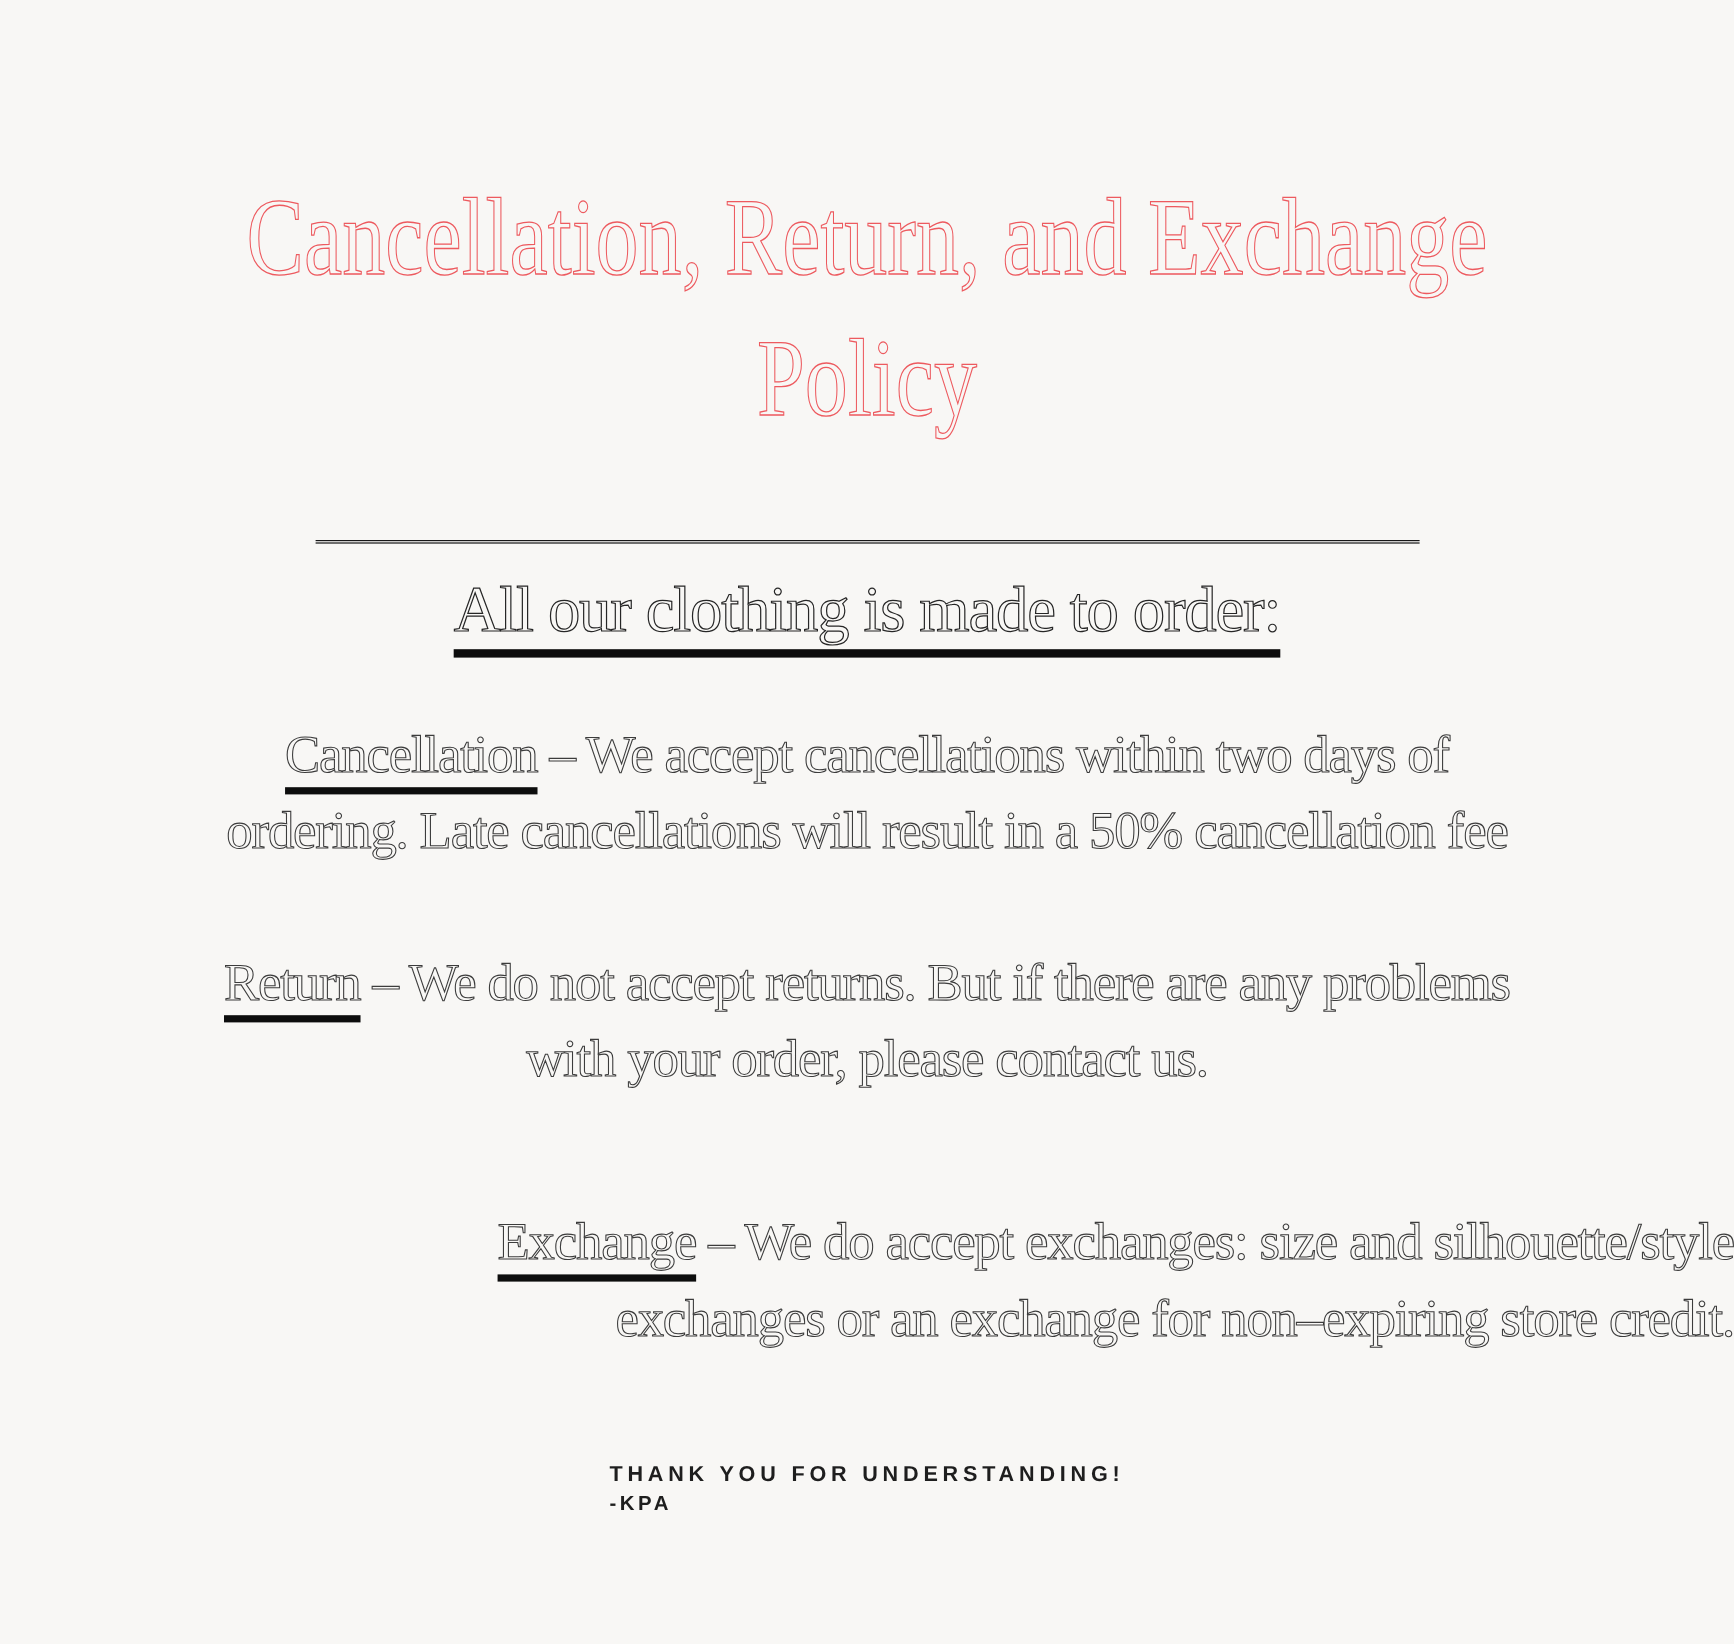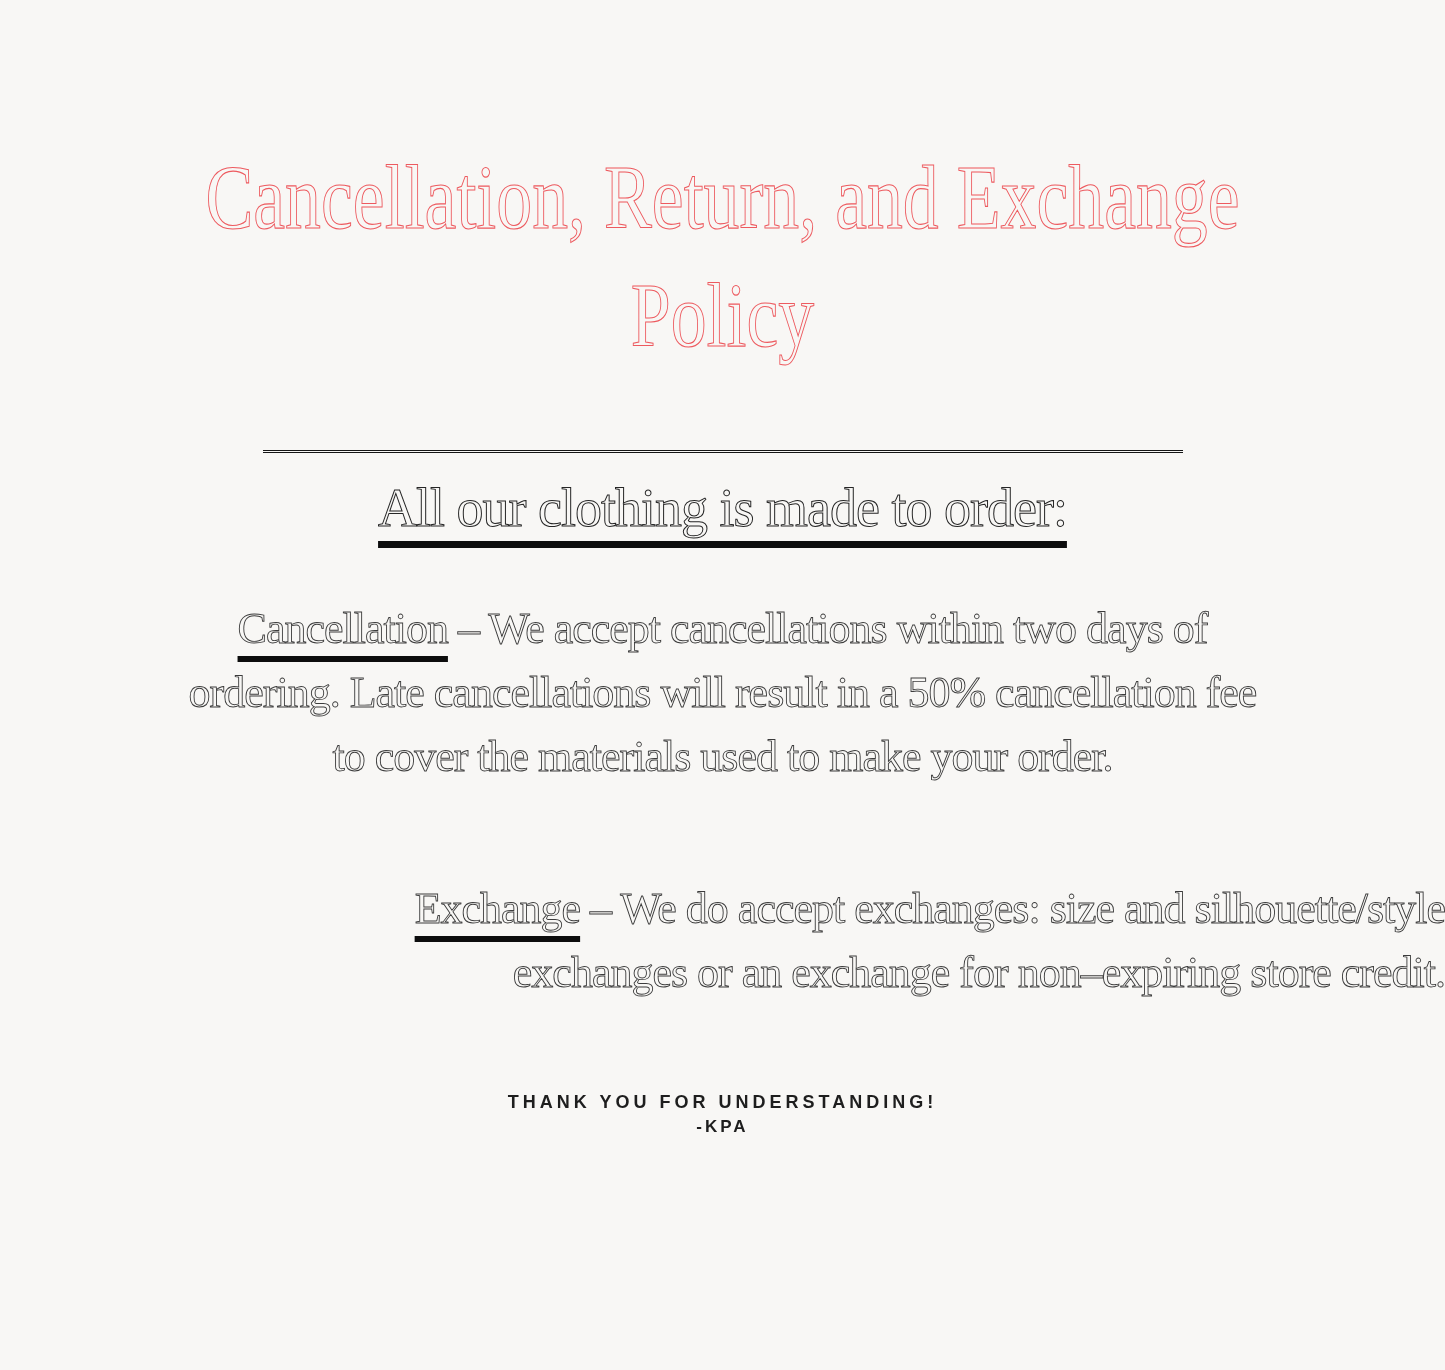--- a/index.html
+++ b/index.html
@@ -102,21 +102,20 @@
   .policy .line {
     display: block;
     white-space: nowrap;
   }
   .policy-cancellation { margin-top: 56px; }
   .policy-return       { margin-top: 62px; }
   .policy-exchange     { margin-top: 88px; text-align: right; }
 
   .footer {
     margin-top: 84px;
-    text-align: center;
     font-family: "Liberation Sans", sans-serif;
     color: #1e1e1e;
   }
   .footer-thanks {
     font-size: 18px;
     font-weight: bold;
     letter-spacing: 4px;
     line-height: 26px;
   }
   .footer-signature {
@@ -138,23 +137,26 @@
 
   <div class="divider"></div>
 
   <h2 class="subtitle hairline-darker">
     <span class="u-thin"><span class="u-thick">All our clothing is made to order:</span></span>
   </h2>
 
   <p class="policy policy-cancellation hairline-dark">
     <span class="line"><span class="u-thin"><span class="u-thick">Cancellation</span></span><span> – We accept cancellations within two days of</span></span>
     <span class="line">ordering. Late cancellations will result in a 50% cancellation fee</span>
-    <span class="line">to cover the materials used to make your order.</span>
   </p>
 
+  <p class="policy policy-return hairline-dark">
+    <span class="line"><span class="u-thin"><span class="u-thick">Return</span></span><span> – We do not accept returns. But if there are any problems</span></span>
+    <span class="line">with your order, please contact us.</span>
+  </p>
 
   <p class="policy policy-exchange hairline-dark">
     <span class="line"><span class="u-thin"><span class="u-thick">Exchange</span></span><span> – We do accept exchanges: size and silhouette/style</span></span>
     <span class="line">exchanges or an exchange for non–expiring store credit.</span>
   </p>
 
   <div class="footer">
     <div class="footer-thanks">THANK YOU FOR UNDERSTANDING!</div>
     <div class="footer-signature">-KPA</div>
   </div>

